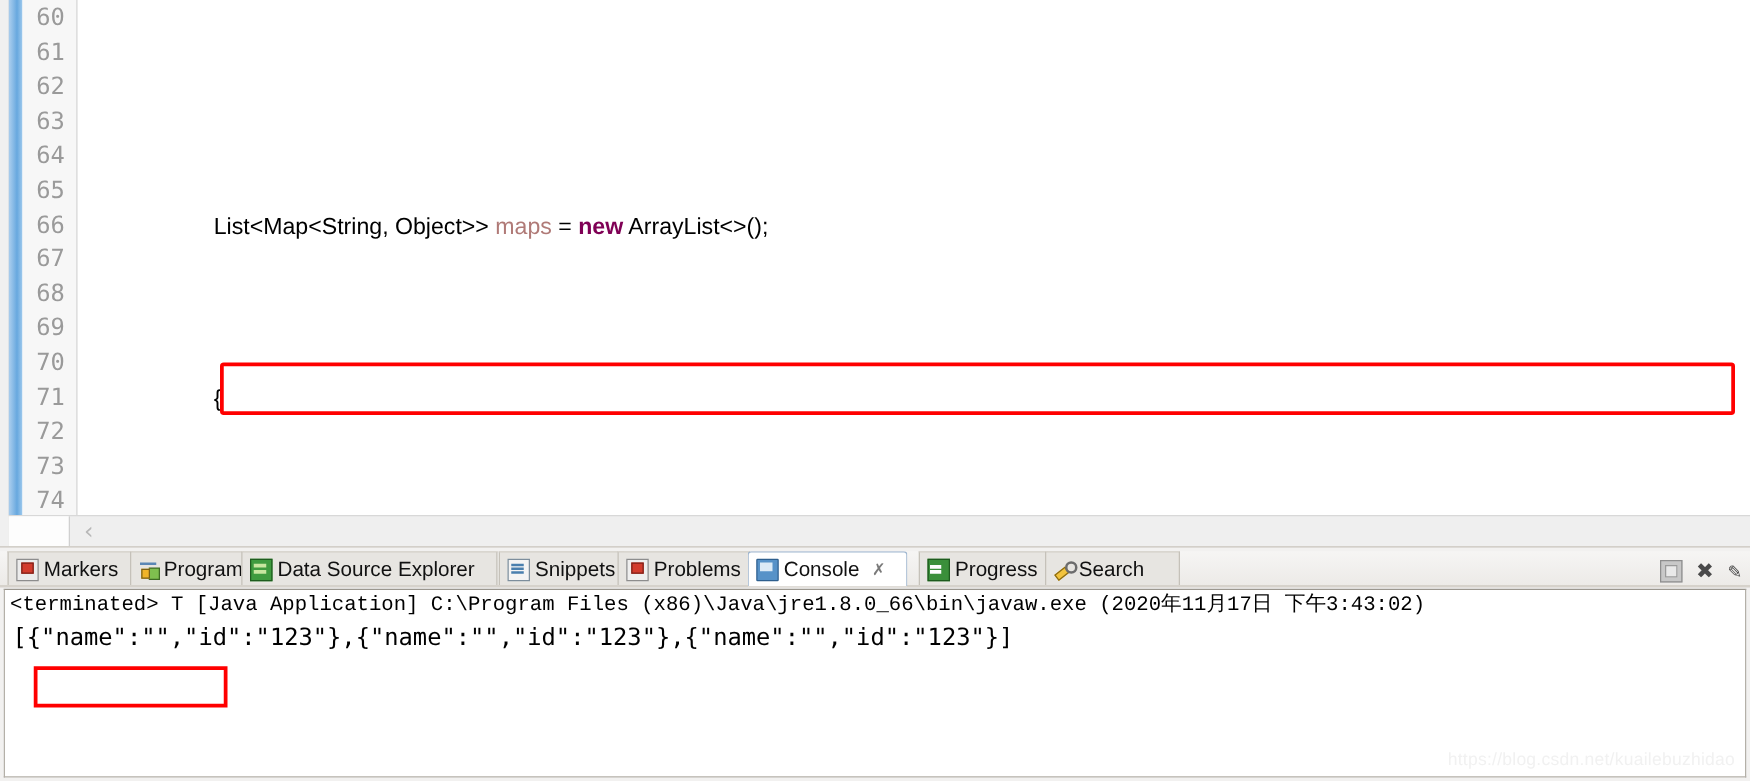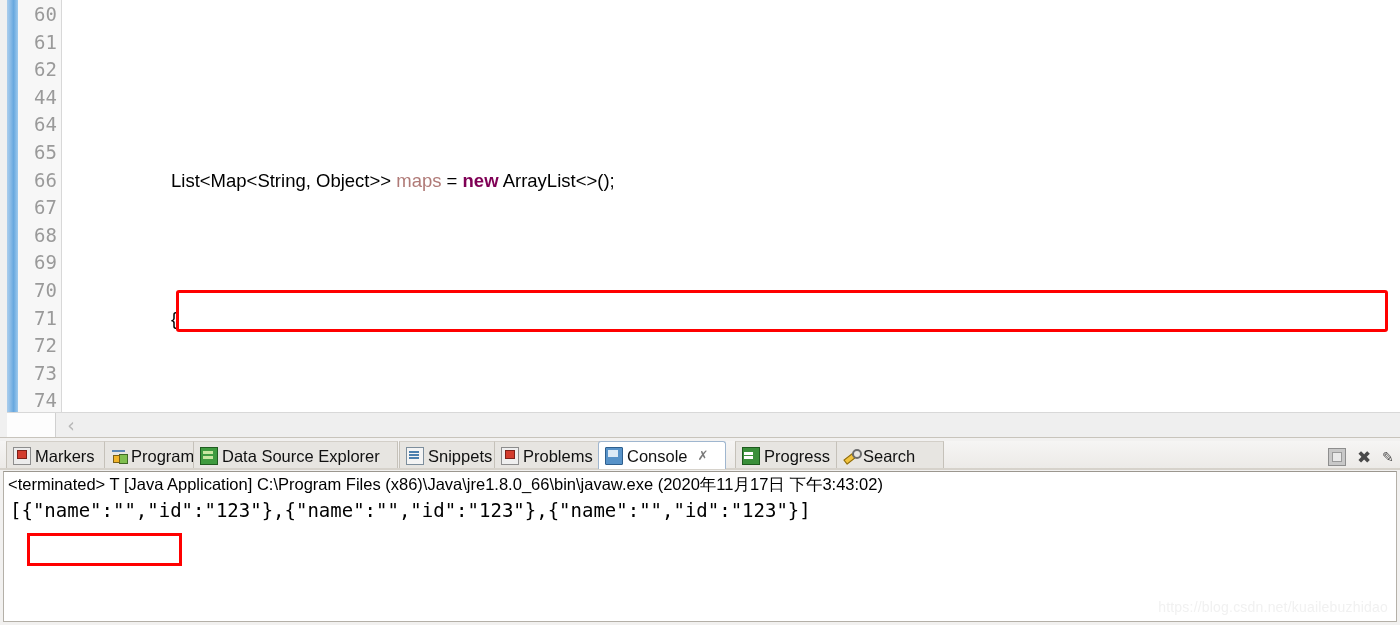--- a/index.html
+++ b/index.html
@@ -55,21 +55,21 @@
     border: 1px solid #4a6e9e;
     background: #cfe3f5;
   }
   #line-numbers {
     position: absolute;
     left: 24px; top: 0;
     width: 38px;
     height: 412px;
     background: #f7f7f7;
     border-right: 1px solid #d8d8d8;
-    text-align: right;
+    text-align: center;
     padding-right: 4px;
     box-sizing: border-box;
     font-family: "DejaVu Sans Mono", monospace;
     font-size: 19px;
     line-height: 27.6px;
     color: #9a9a9a;
     padding-top: 1px;
   }
   #line-numbers div { height: 27.6px; }
 
@@ -284,21 +284,21 @@
     height: 151px;
     background: #ffffff;
     border: 1px solid #b4b0a8;
     border-top-color: #9b978f;
     box-sizing: border-box;
     overflow: hidden;
   }
   #console-line-1 {
     position: absolute;
     left: 4px; top: 1px;
-    font-family: Liberation Sans, sans-serif;
+    font-family: Liberation Mono, monospace;
     font-size: 16.5px;
     line-height: 22px;
     color: #000000;
     white-space: pre;
   }
   #console-line-2 {
     position: absolute;
     left: 6px; top: 26px;
     font-family: "DejaVu Sans Mono", monospace;
     font-size: 19px;
@@ -336,21 +336,21 @@
   <div id="annotation-ruler"></div>
 
   <div id="marker-ruler">
     <div id="breakpoint-dot"></div>
   </div>
 
   <div id="line-numbers">
     <div>60</div>
     <div>61</div>
     <div>62</div>
-    <div>44</div>
+    <div>63</div>
     <div>64</div>
     <div>65</div>
     <div>66</div>
     <div>67</div>
     <div>68</div>
     <div>69</div>
     <div>70</div>
     <div>71</div>
     <div>72</div>
     <div>73</div>

